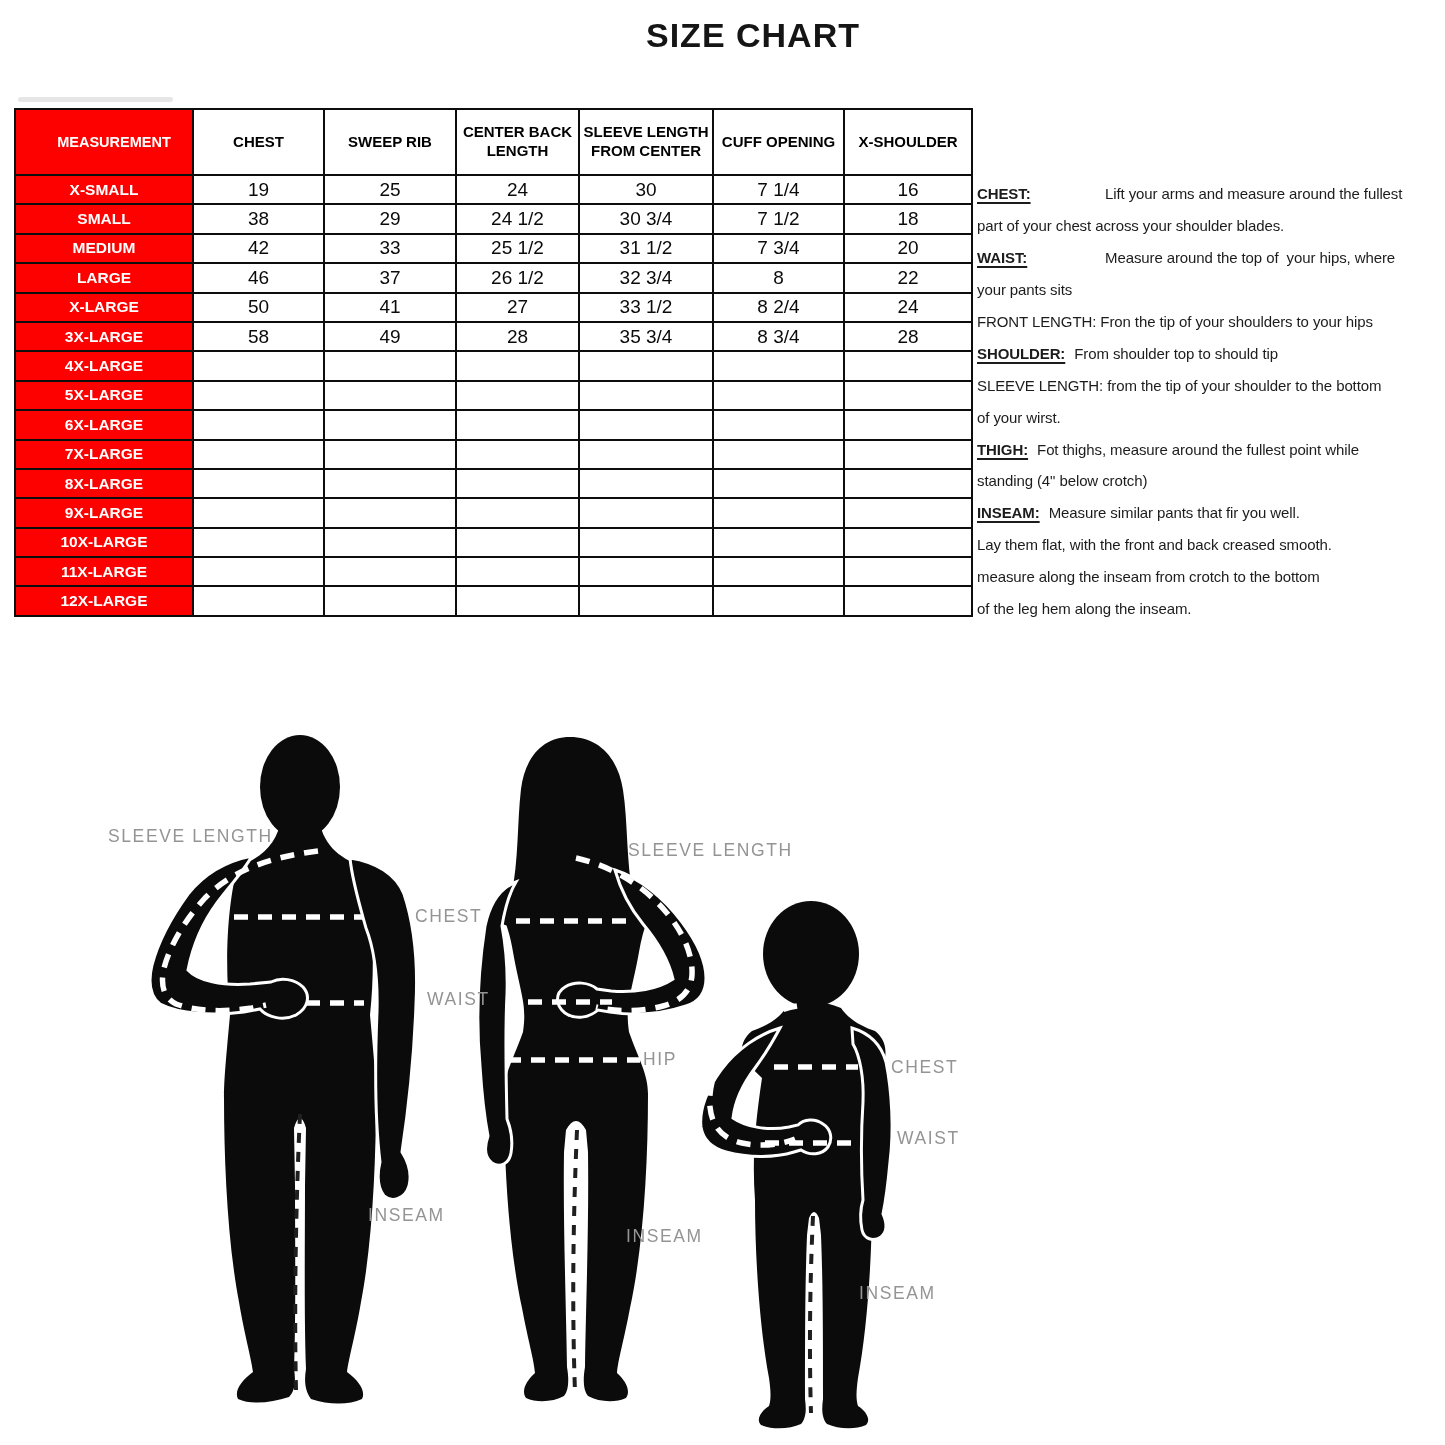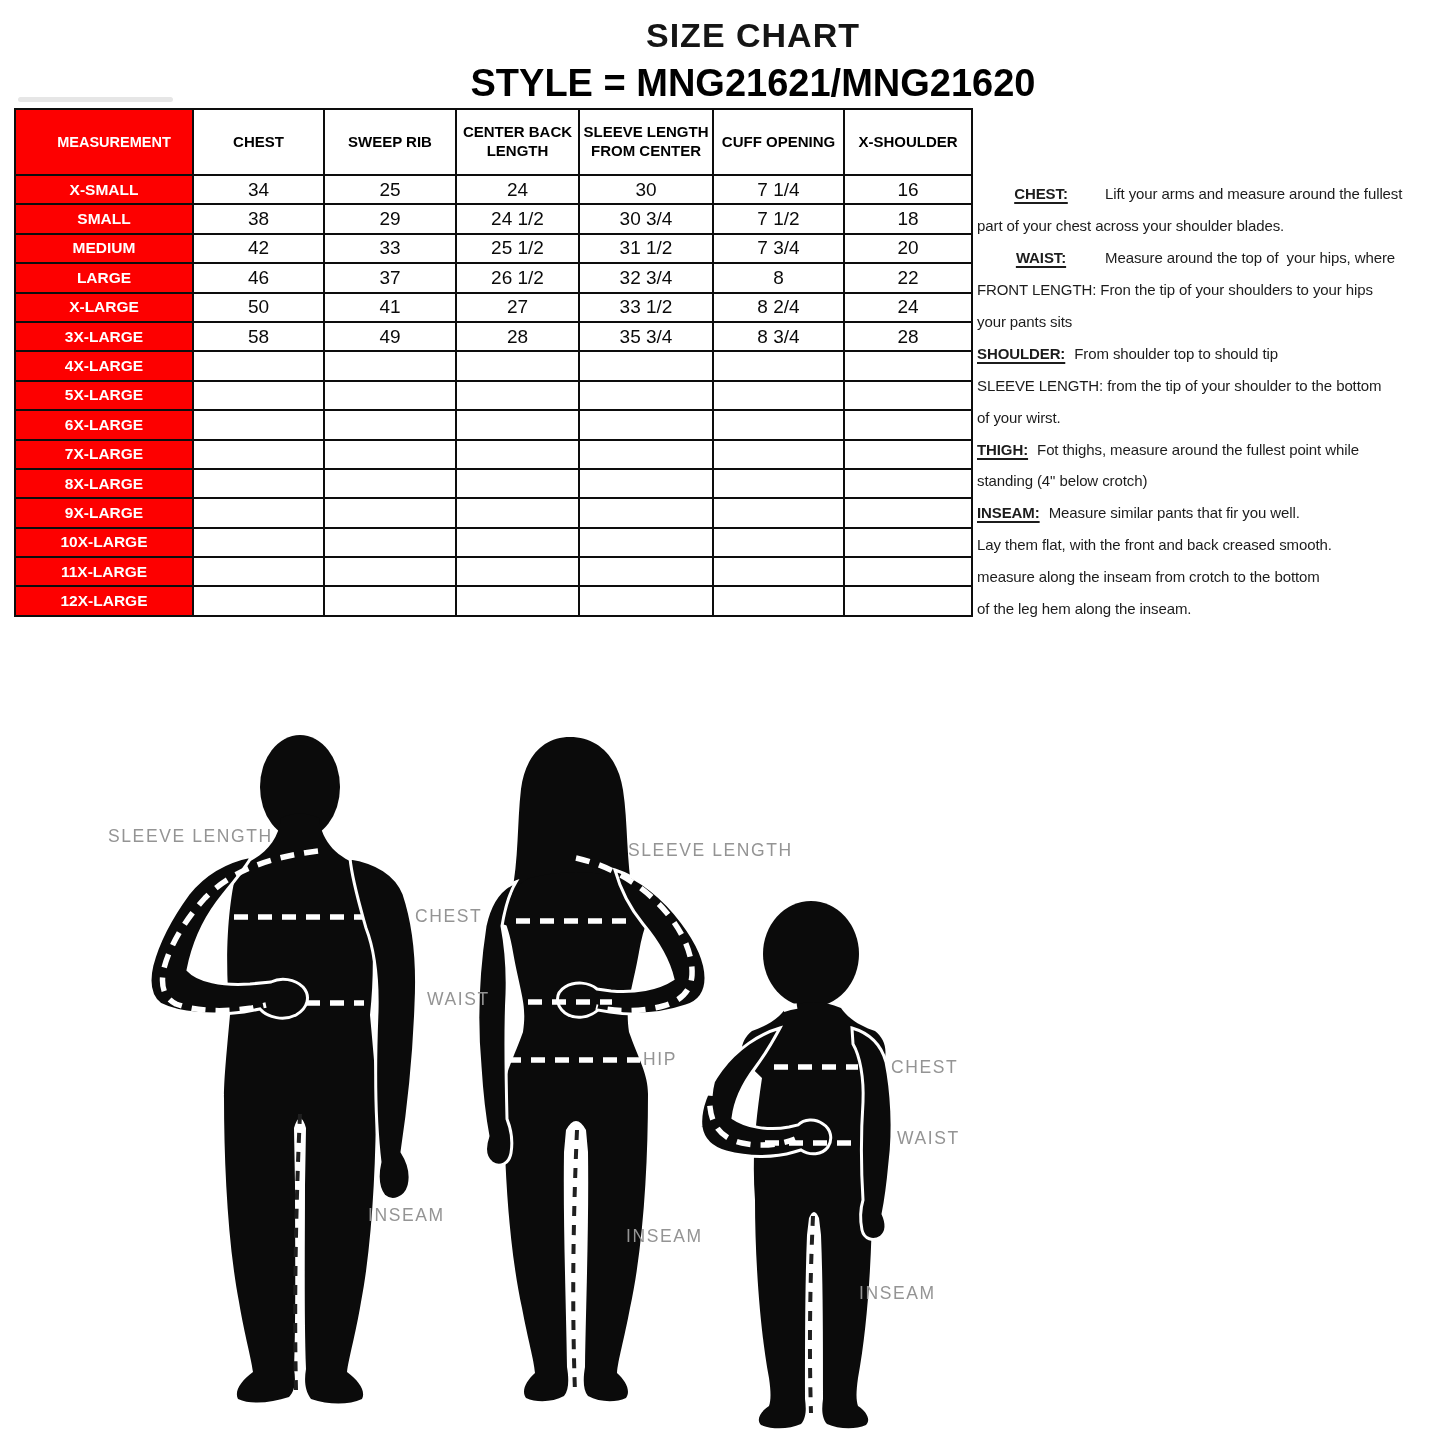--- a/index.html
+++ b/index.html
@@ -23,21 +23,21 @@
   .size-table tbody tr{height:29.4px;}
   .size-table th{font-size:15px;font-weight:700;line-height:1.25;color:#000;background:#fff;}
   .size-table th.red, .size-table td.red{background:#fd0000;color:#ffffff;}
   .size-table th.red{font-size:14.5px;padding-left:20px;}
   .size-table td.size{font-size:15.5px;font-weight:700;}
   .size-table td.val{font-size:19px;font-weight:400;color:#0a0a0a;}
 
   
   .instructions{position:absolute;left:977px;top:178px;width:468px;}
   .instr-line{height:31.9px;display:flex;align-items:center;font-size:15px;color:#1c1c1c;
-              white-space:pre;letter-spacing:-0.1px;text-align:center;}
+              white-space:pre;letter-spacing:-0.1px;}
   .instr-label{font-weight:700;text-decoration:underline;text-underline-offset:3px;
                text-decoration-thickness:1.5px;flex:0 0 auto;margin-right:9px;}
   .instr-line.tabbed .instr-label{width:128px;margin-right:0;}
 
   
   .figures-svg{position:absolute;left:0;top:700px;width:1000px;height:745px;}
   .fig-label{position:absolute;font-size:17.5px;color:#949494;letter-spacing:1.6px;white-space:nowrap;}
   .fl-man-sleeve{left:108px;top:826px;}
   .fl-man-chest{left:415px;top:906px;}
   .fl-man-waist{left:427px;top:989px;}
@@ -53,21 +53,20 @@
   .arm{fill:#0b0b0b;stroke:#ffffff;stroke-width:3;}
   .dash-w{fill:none;stroke:#ffffff;stroke-width:5.5;stroke-dasharray:14 10;}
   .dash-b{fill:none;stroke:#1f1f1f;stroke-width:4;stroke-dasharray:10 9;}
 </style>
 </head>
 <body>
 
 <div class="canvas">
 
   <div class="title">SIZE CHART</div>
-  <div class="subtitle">STYLE = MNG21621/MNG21620</div>
   <div class="smudge"></div>
 
   <table class="size-table">
     <colgroup>
       <col style="width:178px">
         <col style="width:131px">
         <col style="width:132px">
       <col style="width:123px">
         <col style="width:134px">
         <col style="width:131px">
@@ -80,21 +79,21 @@
           <th>SWEEP RIB</th>
           <th>CENTER BACK LENGTH</th>
           <th>SLEEVE LENGTH FROM CENTER</th>
           <th>CUFF OPENING</th>
           <th>X-SHOULDER</th>
         </tr>
       </thead>
     <tbody>
         <tr>
           <td class="red size">X-SMALL</td>
-          <td class="val">34</td>
+          <td class="val">19</td>
           <td class="val">25</td>
           <td class="val">24</td>
           <td class="val">30</td>
           <td class="val">7 1/4</td>
           <td class="val">16</td>
         </tr>
         <tr>
           <td class="red size">SMALL</td>
           <td class="val">38</td>
           <td class="val">29</td>
@@ -220,22 +219,22 @@
           <td class="val"></td>
           <td class="val"></td>
         </tr>
       </tbody>
   </table>
 
   <div class="instructions">
       <div class="instr-line tabbed"><span class="instr-label">CHEST:</span><span>Lift your arms and measure around the fullest</span></div>
       <div class="instr-line"><span>part of your chest across your shoulder blades.</span></div>
       <div class="instr-line tabbed"><span class="instr-label">WAIST:</span><span>Measure around the top of  your hips, where</span></div>
+      <div class="instr-line"><span>your pants sits</span></div>
       <div class="instr-line"><span>FRONT LENGTH: Fron the tip of your shoulders to your hips</span></div>
-      <div class="instr-line"><span>your pants sits</span></div>
       <div class="instr-line"><span class="instr-label">SHOULDER:</span><span>From shoulder top to should tip</span></div>
       <div class="instr-line"><span>SLEEVE LENGTH: from the tip of your shoulder to the bottom</span></div>
       <div class="instr-line"><span>of your wirst.</span></div>
       <div class="instr-line"><span class="instr-label">THIGH:</span><span>Fot thighs, measure around the fullest point while</span></div>
       <div class="instr-line"><span>standing (4" below crotch)</span></div>
       <div class="instr-line"><span class="instr-label">INSEAM:</span><span>Measure similar pants that fir you well.</span></div>
       <div class="instr-line"><span>Lay them flat, with the front and back creased smooth.</span></div>
       <div class="instr-line"><span>measure along the inseam from crotch to the bottom</span></div>
       <div class="instr-line"><span>of the leg hem along the inseam.</span></div>
     </div>

